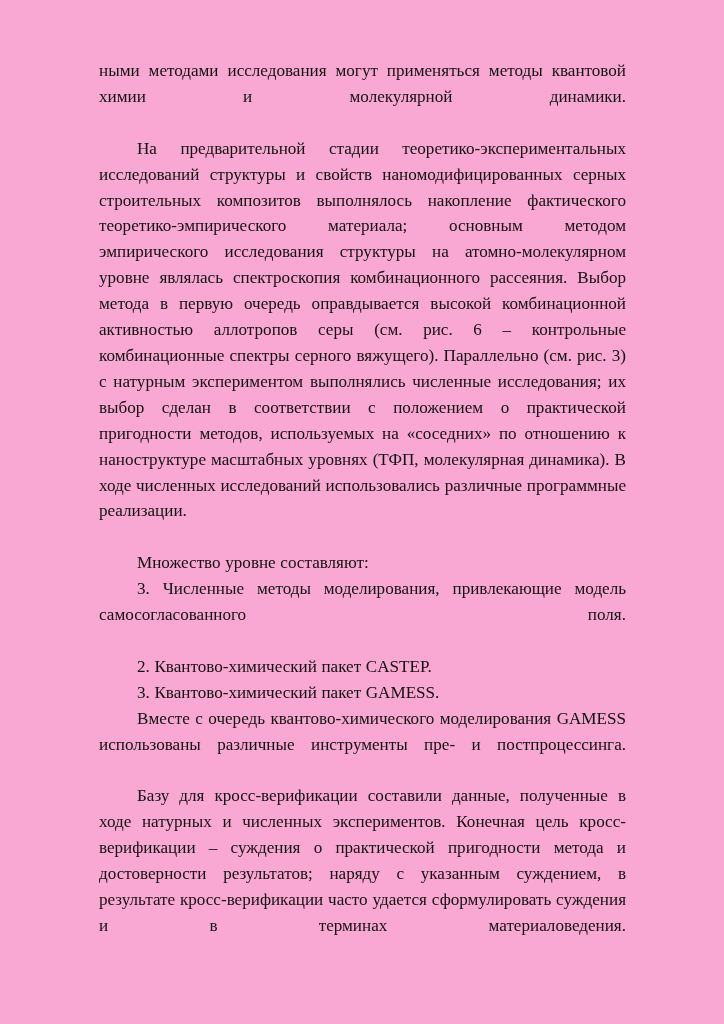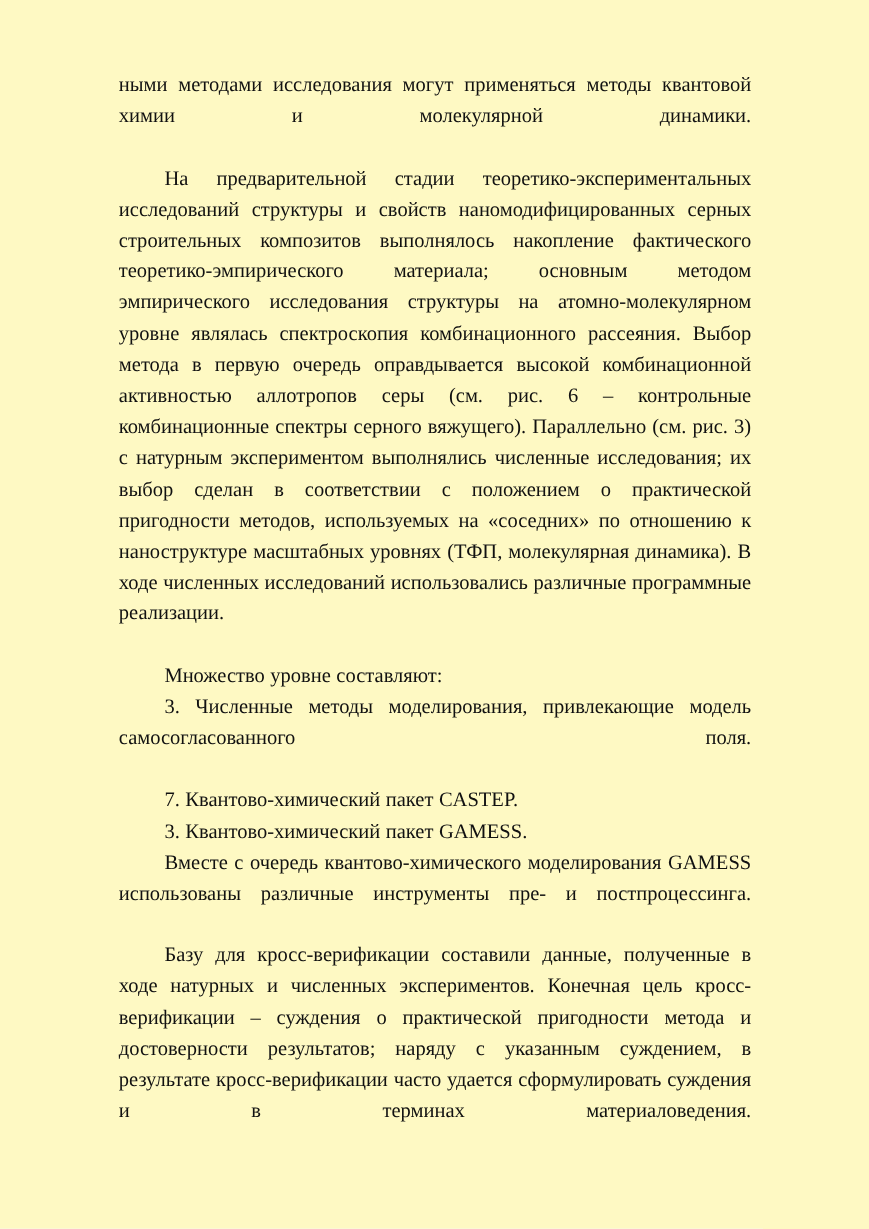--- a/index.html
+++ b/index.html
@@ -13,21 +13,21 @@
     background: #f7faf6;
     font-family: "Liberation Serif", "DejaVu Serif", serif;
     color: #111111;
     overflow: hidden;
   }
 
   .page {
     position: relative;
     width: 724px;
     height: 1024px;
-    background: #fef9c3;
+    background: #f9a8d4;
     box-sizing: border-box;
   }
 
   .text-column {
     position: absolute;
     left: 99px;
     top: 58px;
     width: 527px;
   }
 
@@ -76,21 +76,21 @@
     <p class="para">На предварительной стадии теоретико-экспериментальных исследований структуры и свойств наномодифицированных серных строительных композитов выполнялось накопление фактического теоретико-эмпирического материала; основным методом эмпирического исследования структуры на атомно-молекулярном уровне являлась спектроскопия комбинационного рассеяния. Выбор метода в первую очередь оправдывается высокой комбинационной активностью аллотропов серы (см. рис. 6 – контрольные комбинационные спектры серного вяжущего). Параллельно (см. рис. 3) с натурным экспериментом выполнялись численные исследования; их выбор сделан в соответствии с положением о практической пригодности методов, используемых на «соседних» по отношению к наноструктуре масштабных уровнях (ТФП, молекулярная динамика). В ходе численных исследований использовались различные программные реализации.</p>
 
     <p class="para tight">Множество уровне составляют:</p>
 
 
     <p class="para">3. Численные методы моделирования, привлекающие модель самосогласованного поля.</p>
 
 
 
 
-    <p class="para tight">7. Квантово-химический пакет CASTEP.</p>
+    <p class="para tight">2. Квантово-химический пакет CASTEP.</p>
 
     <p class="para tight">3. Квантово-химический пакет GAMESS.</p>
 
     <p class="para">Вместе с очередь квантово-химического моделирования GAMESS использованы различные инструменты пре- и постпроцессинга.</p>
 
     <p class="para">Базу для кросс-верификации составили данные, полученные в ходе натурных и численных экспериментов. Конечная цель кросс-верификации – суждения о практической пригодности метода и достоверности результатов; наряду с указанным суждением, в результате кросс-верификации часто удается сформулировать суждения и в терминах материаловедения.</p>
 
   </div>
 </div>
 

